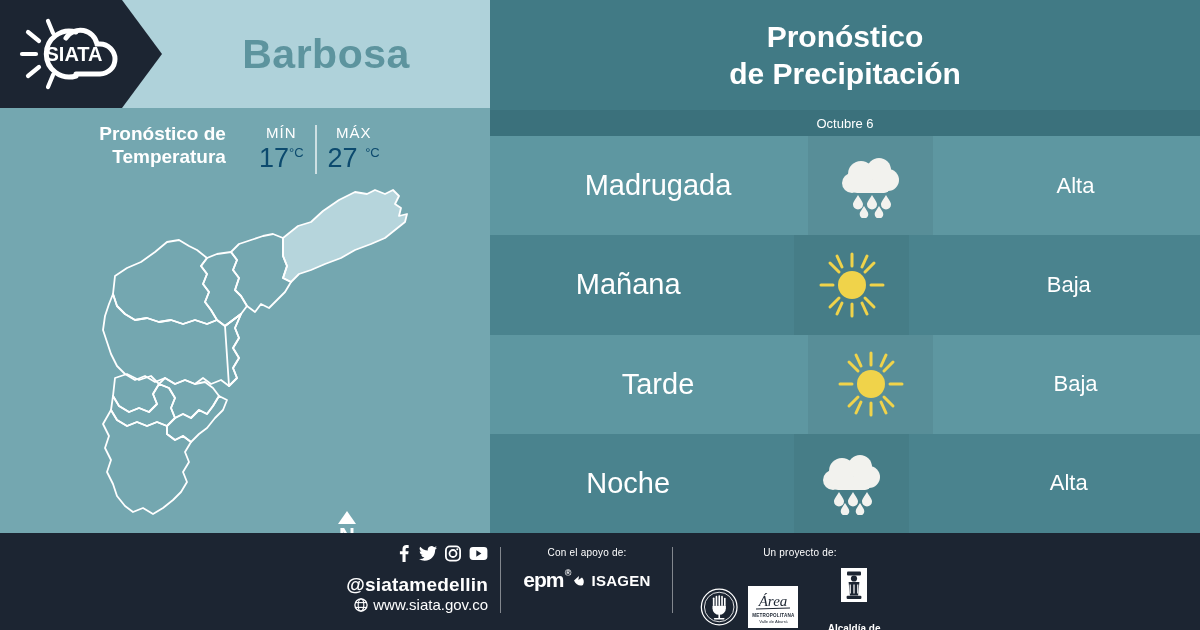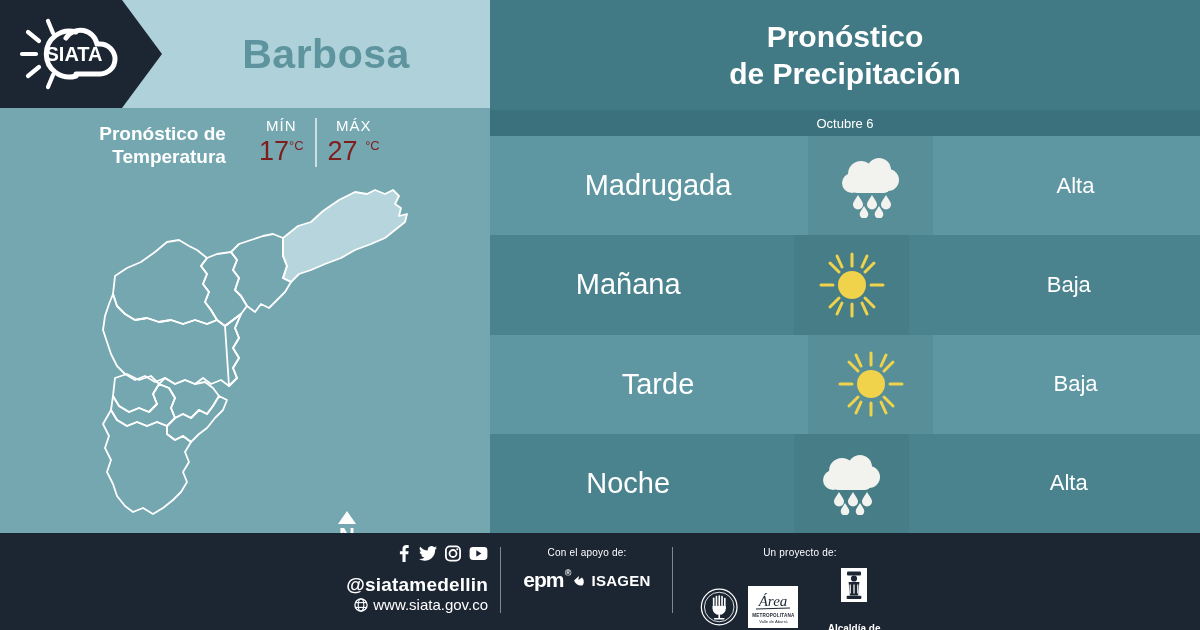--- a/index.html
+++ b/index.html
@@ -33,25 +33,25 @@
   }
 
   .temp-block{
     position:absolute;left:0;top:118px;width:490px;height:72px;
     display:flex;align-items:flex-start;justify-content:center;
   }
   .temp-title{
     font-size:19px;font-weight:bold;color:#ffffff;line-height:1.22;
     text-align:right;padding-top:4px;
   }
-  .temp-vals{display:flex;align-items:flex-end;margin-left:22px;}
+  .temp-vals{display:flex;align-items:flex-end;margin-left:22px;margin-top:7px;}
   .temp-cell{text-align:center;padding:0 11px;}
   .temp-cell.maxc{border-left:2px solid rgba(255,255,255,.65);}
   .temp-label{font-size:15px;color:#ffffff;letter-spacing:1px;line-height:1.1;}
-  .temp-num{font-size:27px;color:#7f1d1d;line-height:1.15;margin-top:1px;}
+  .temp-num{font-size:27px;color:#0c4a6e;line-height:1.15;margin-top:1px;}
   .temp-num sup{font-size:13px;vertical-align:super;}
 
   .map-wrap{position:absolute;left:55px;top:178px;width:390px;height:350px;}
   .north{position:absolute;left:275px;top:333px;width:34px;height:44px;text-align:center;}
   .north .arrow{
     width:0;height:0;margin:0 auto;
     border-left:9px solid transparent;border-right:9px solid transparent;
     border-bottom:13px solid #ffffff;
   }
   .north .letter{font-size:22px;font-weight:bold;color:#fff;line-height:1;margin-top:1px;}

